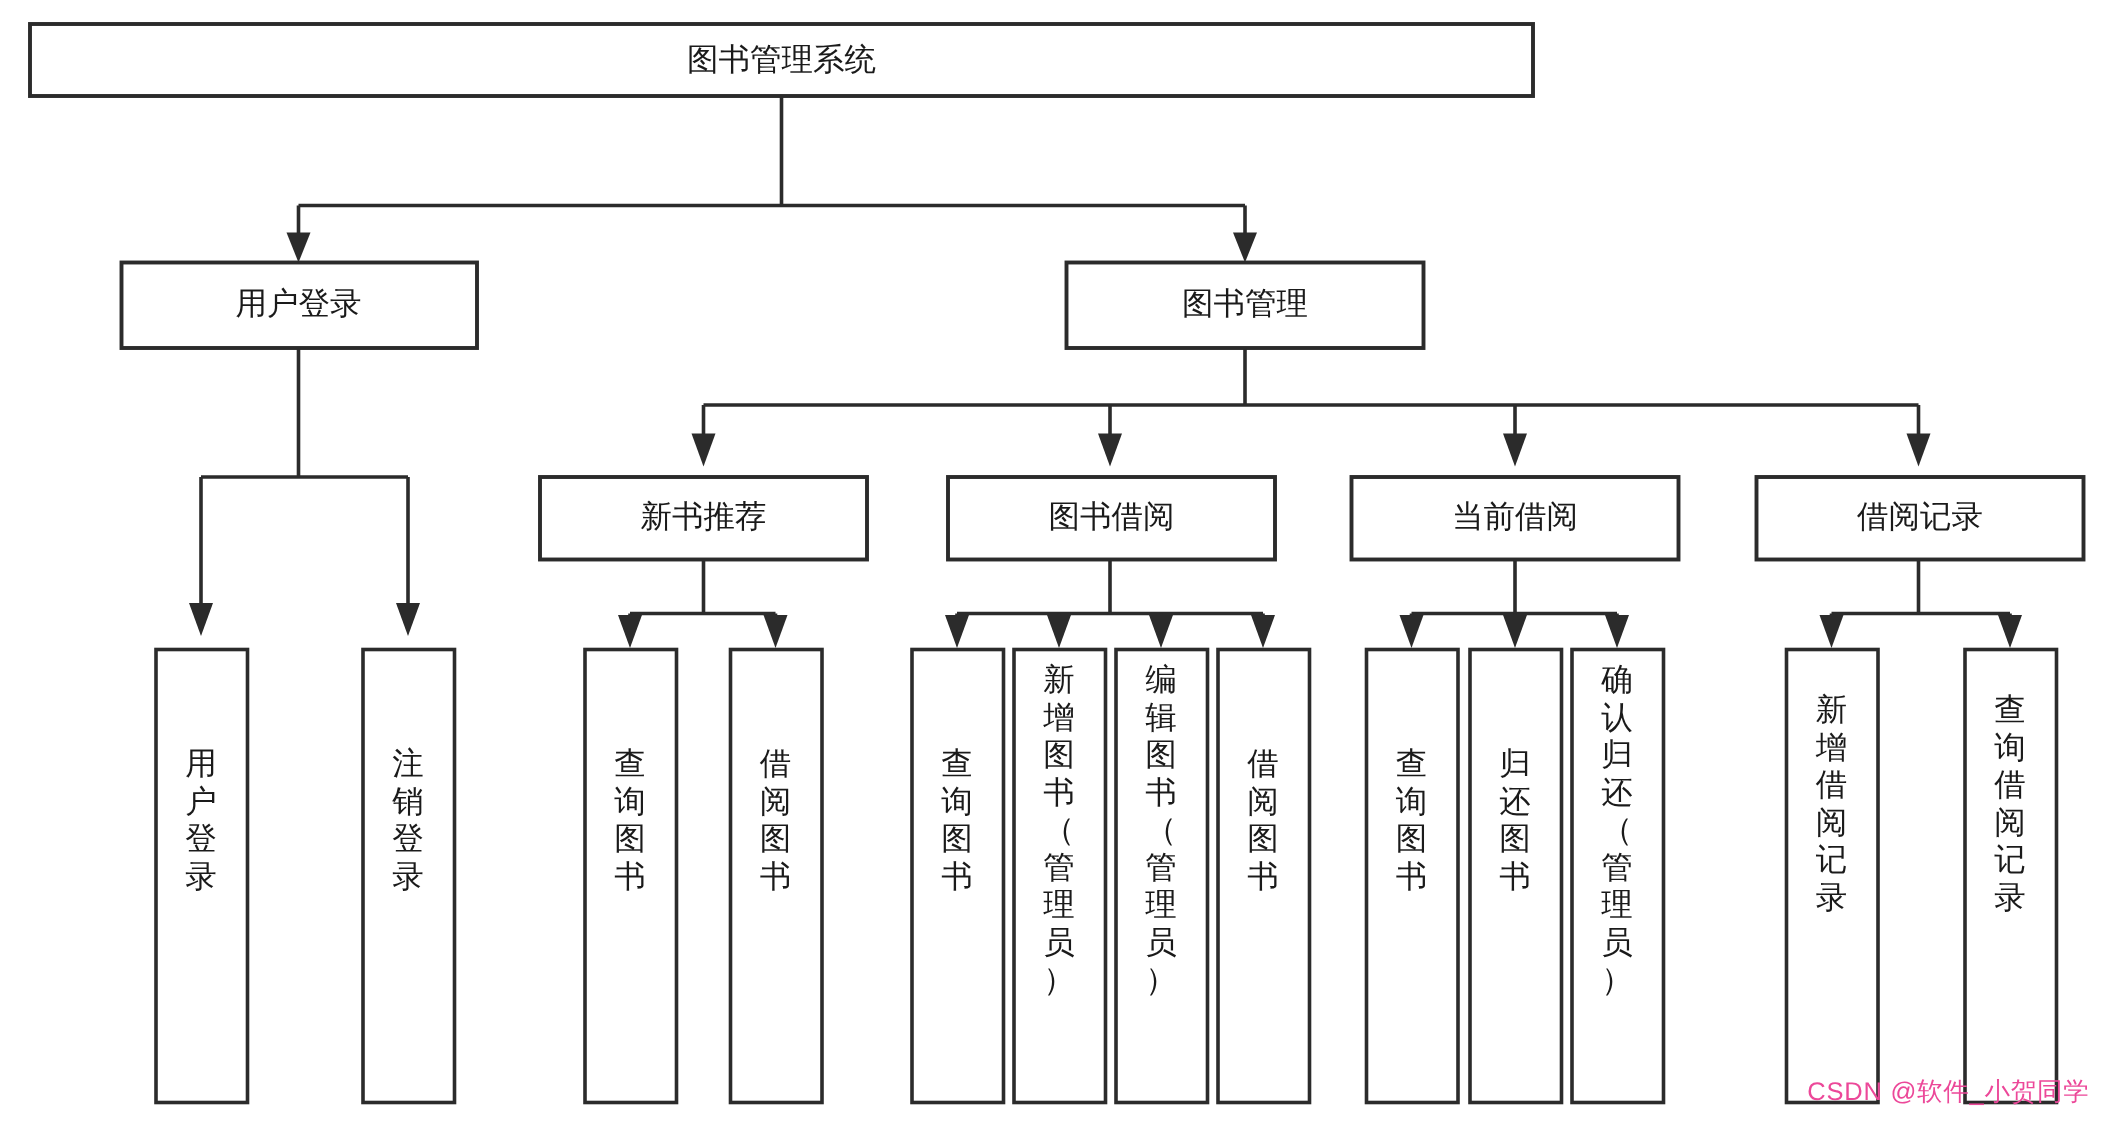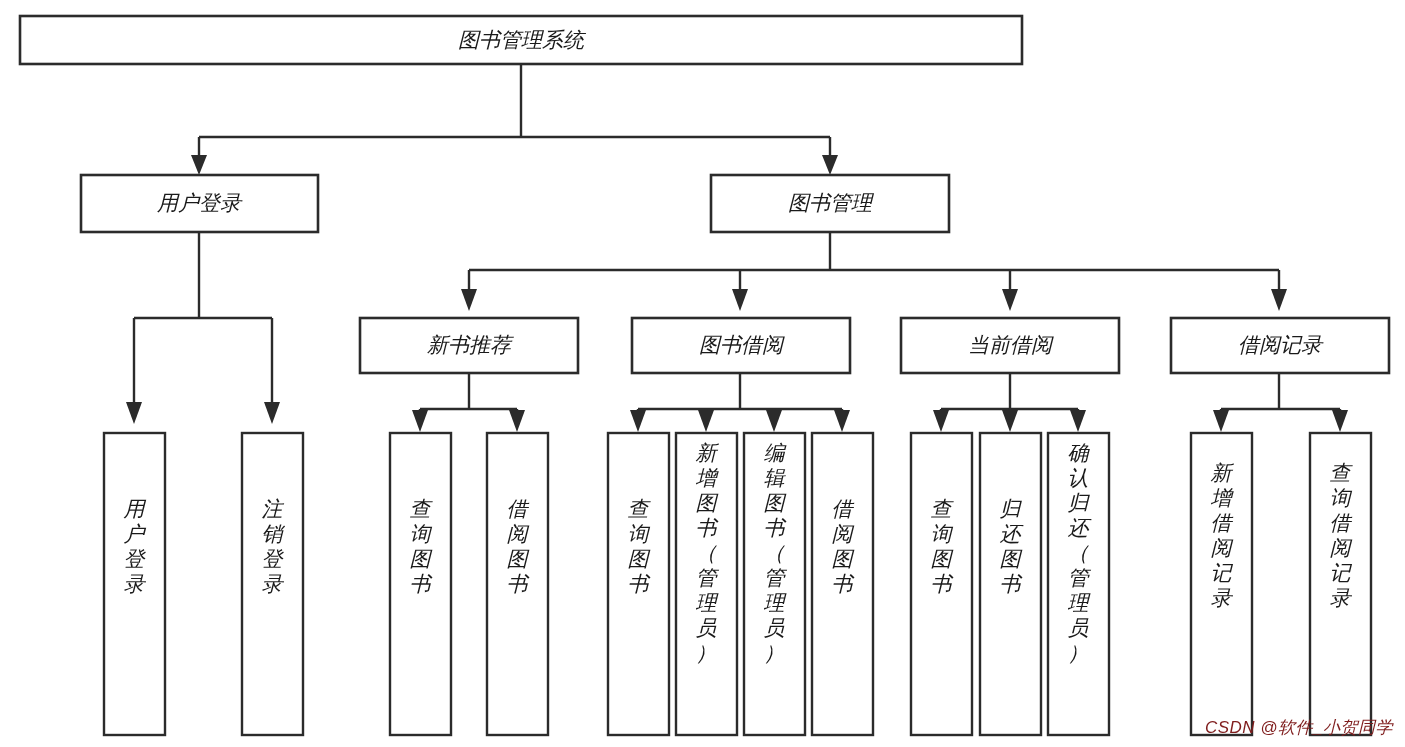--- a/index.html
+++ b/index.html
@@ -11,21 +11,20 @@
     width: 1405px;
     height: 747px;
     font-family: "Liberation Sans", "DejaVu Sans", sans-serif;
     overflow: hidden;
   }
   #diagram-root {
     position: relative;
     width: 1405px;
     height: 747px;
     background: #ffffff;
-    font-style: italic;
   }
   svg#flow {
     position: absolute;
     left: 0;
     top: 0;
     width: 1405px;
     height: 747px;
     display: block;
   }
   .node-rect {
@@ -60,21 +59,21 @@
     font-size: 21px;
     fill: #1a1a1a;
     text-anchor: middle;
   }
   .watermark {
     position: absolute;
     right: 12px;
     bottom: 8px;
     font-family: "Liberation Sans", "DejaVu Sans", sans-serif;
     font-size: 17px;
-    color: #7f1d1d;
+    color: #ec4899;
     letter-spacing: 0.5px;
     white-space: nowrap;
     pointer-events: none;
   }
 </style>
 </head>
 <body>
 
 <div id="diagram-root">
 

